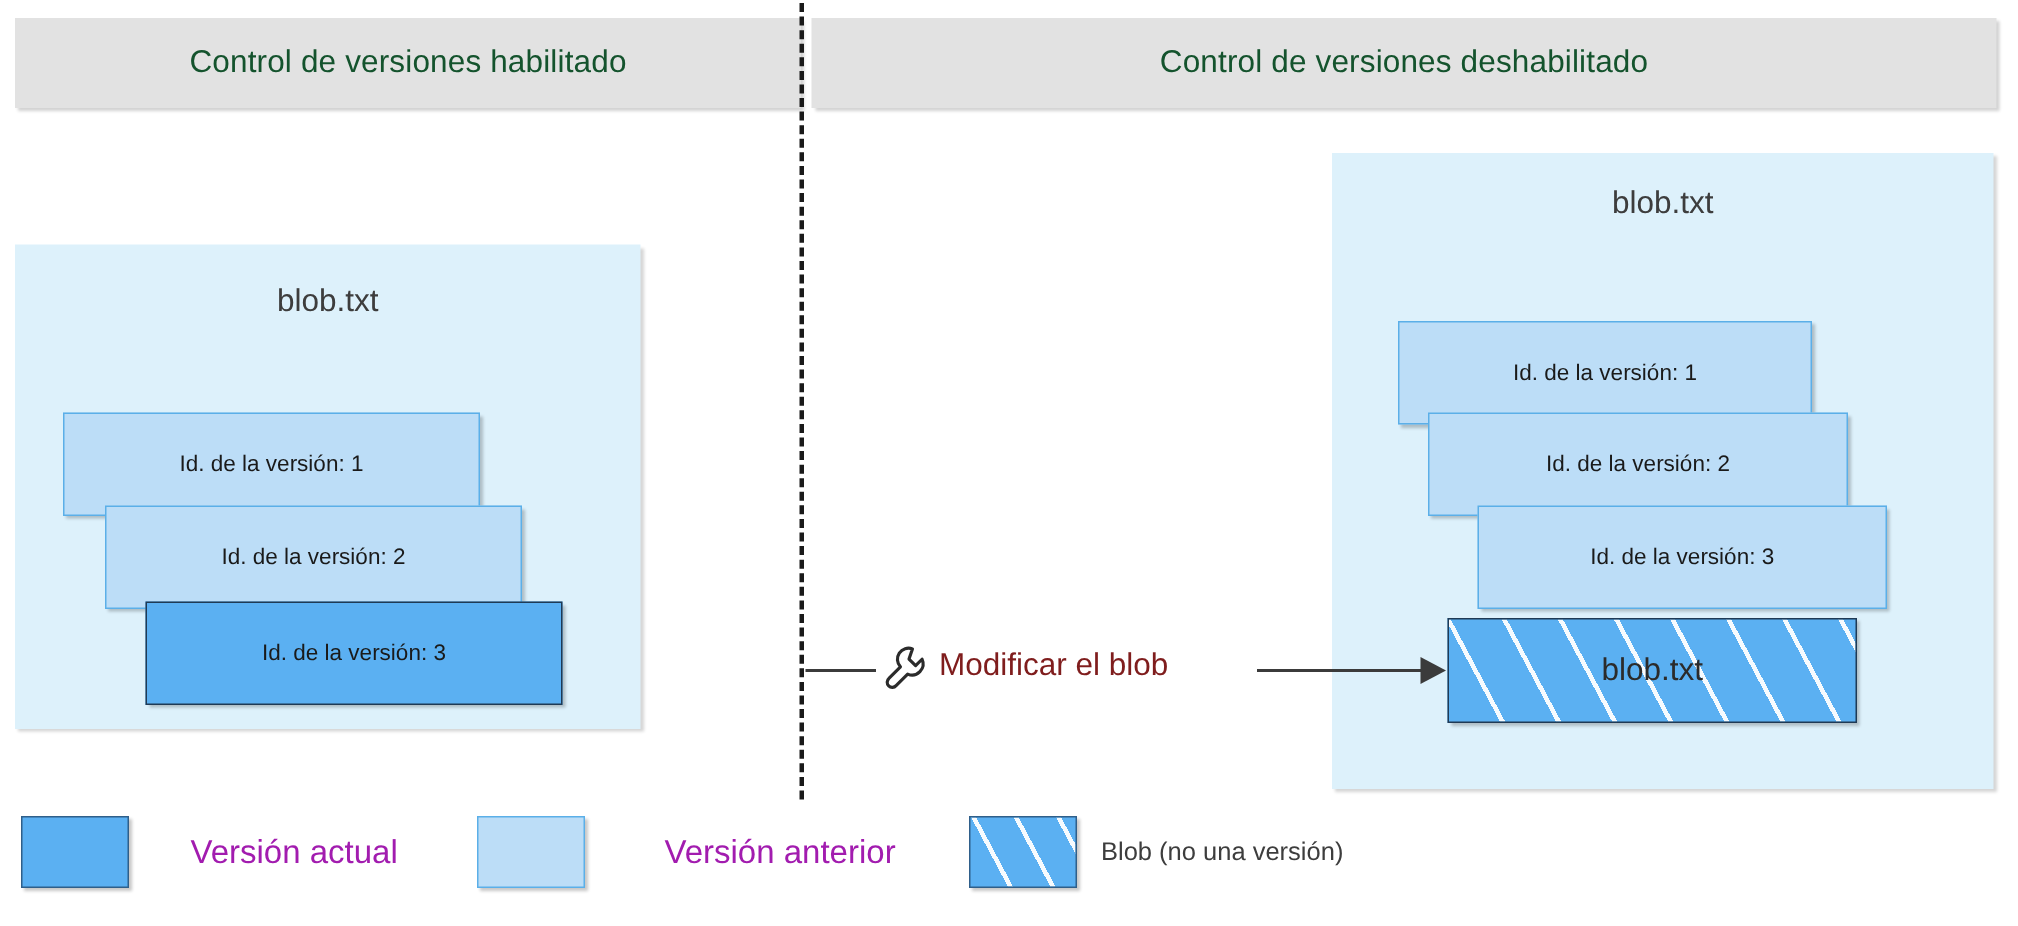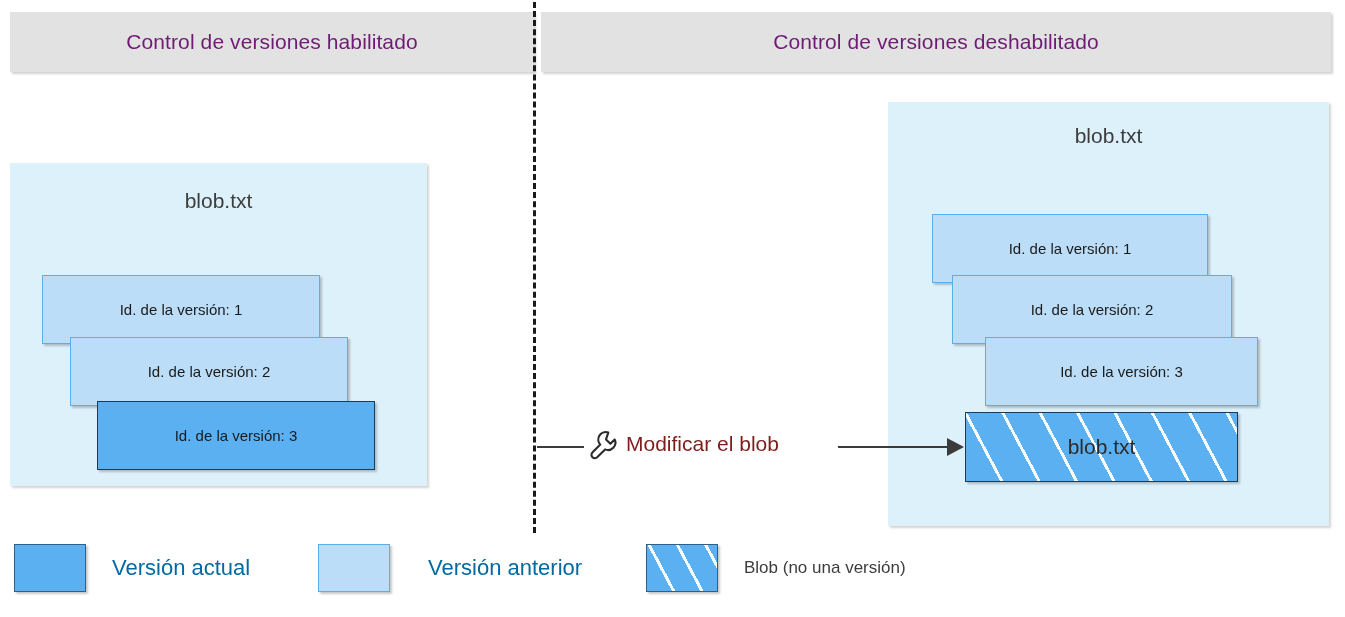--- a/index.html
+++ b/index.html
@@ -20,21 +20,21 @@
   }
 
   
   .header-bar {
     position: absolute;
     background: #e2e2e2;
     box-shadow: 2px 2px 2px rgba(0,0,0,0.18);
     display: flex;
     align-items: center;
     justify-content: center;
-    color: #701a75;
+    color: #14532d;
     font-size: 21px;
     letter-spacing: 0.1px;
     white-space: nowrap;
     overflow: hidden;
   }
   #header-left  { left: 10px;  top: 12px; width: 524px; height: 60px; }
   #header-right { left: 541px; top: 12px; width: 790px; height: 60px; }
 
   
   #divider {
@@ -204,29 +204,29 @@
     border: 1px solid #2f5f8a;
     background-image: repeating-linear-gradient(
       62deg,
       rgba(255,255,255,0)   0px,
       rgba(255,255,255,0)   22px,
       rgba(255,255,255,0.95) 22px,
       rgba(255,255,255,0.95) 25px
     );
   }
   .legend-label {
-    margin-left: 26px;
+    margin-left: 41px;
     font-size: 22px;
-    color: #0369a1;
+    color: #a21caf;
     white-space: nowrap;
   }
   .legend-label.small {
     font-size: 17px;
     color: #3d3d3d;
-    margin-left: 26px;
+    margin-left: 16px;
   }
   #legend-item-0 { left: 14px;  top: 4px; }
   #legend-item-1 { left: 318px; top: 4px; gap: 12px; }
   #legend-item-2 { left: 646px; top: 4px; }
 </style>
 </head>
 <body>
 
 <div id="canvas">
 

